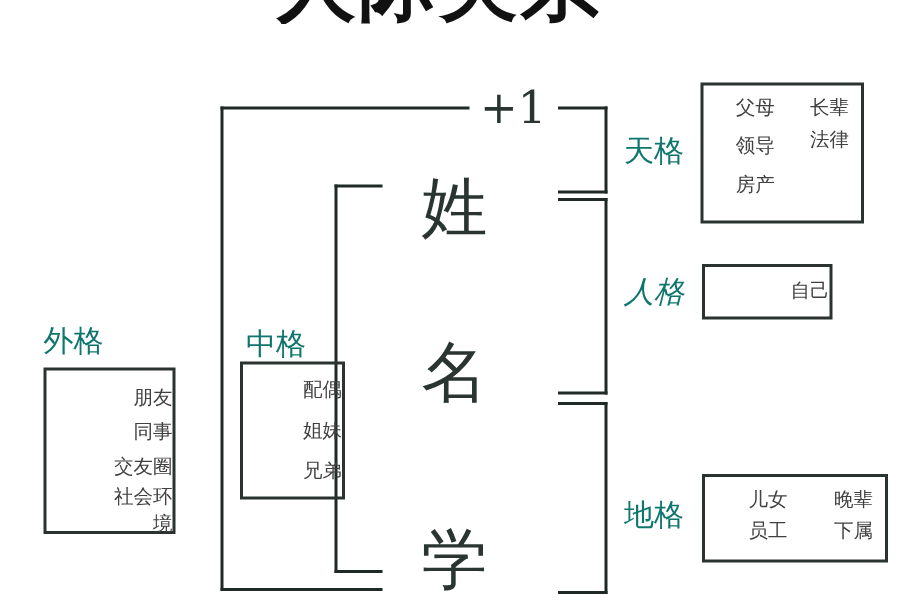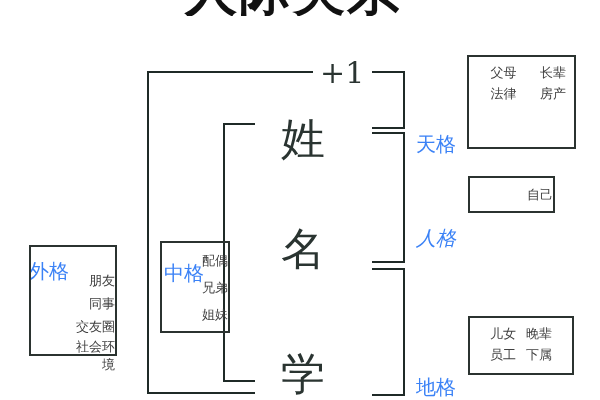--- a/index.html
+++ b/index.html
@@ -5,21 +5,21 @@
   html, body { margin:0; padding:0; }
   body { width:600px; height:400px; overflow:hidden; background:#ffffff; position:relative;
          font-family: "DejaVu Serif", "Liberation Serif", serif; color:#2b2b2b; }
   .line { position:absolute; background:#1f2a27; }
   .title { position:absolute; left:183px; top:-34px; width:220px; height:50px; overflow:hidden;
            font-family: "DejaVu Sans", sans-serif; font-weight:bold; font-size:52px; line-height:50px;
            letter-spacing:2px; color:#111; text-align:center; }
   .title-clip { position:absolute; left:0; top:0; width:600px; height:16px; overflow:hidden; }
   .box { position:absolute; border:2px solid #2b3330; box-sizing:border-box; color:#404040;
          font-size:13px; line-height:21px; text-align:right; }
-  .label { position:absolute; font-size:20px; color:#3b82f6; white-space:nowrap;margin-top:44px; }
+  .label { position:absolute; font-size:20px; color:#0f766e; white-space:nowrap; }
   .big { position:absolute; font-size:44px; color:#2a3431; line-height:48px; }
   .plus { position:absolute; font-size:30px; color:#2a3431; line-height:30px; }
   .grid2 { display:grid; grid-template-columns:1fr 1fr; column-gap:10px; }
 </style>
 </head>
 <body>
 
 <div class="title-clip">
   <div class="title">人际关系</div>
 </div>
@@ -48,46 +48,47 @@
 
 <div class="big" style="left:281px; top:115px;">姓</div>
 <div class="big" style="left:281px; top:225px;">名</div>
 <div class="big" style="left:281px; top:350px;">学</div>
 
 <div class="label" style="left:416px; top:87px;">天格</div>
 <div class="box" style="left:467px; top:55px; width:109px; height:94px; padding:5px 8px;">
   <div class="grid2">
     <span>父母</span>
     <span>长辈</span>
+    <span style="line-height:30px;">领导</span>
     <span>法律</span>
     <span>房产</span>
   </div>
 </div>
 
 <div class="label" style="left:416px; top:181px;font-style:italic;">人格</div>
 <div class="box" style="left:468px; top:176px; width:87px; height:37px; line-height:33px;">
   <span>自己</span>
 </div>
 
 <div class="label" style="left:416px; top:330px;">地格</div>
-<div class="box" style="left:468px; top:316px; width:106px; height:59px; padding:5px 20px;">
+<div class="box" style="left:468px; top:316px; width:124px; height:59px; padding:5px 8px;">
   <div class="grid2">
     <span>儿女</span>
     <span>晚辈</span>
     <span>员工</span>
     <span>下属</span>
   </div>
 </div>
 
 <div class="label" style="left:29px; top:214px;text-align:right;">外格</div>
-<div class="box" style="left:29px; top:245px; width:88px; height:111px; padding-top:22px; line-height:23px;">
+<div class="box" style="left:29px; top:245px; width:88px; height:111px; padding-top:7px; line-height:23px;">
   <div>朋友</div>
   <div>同事</div>
   <div>交友圈</div>
   <div style="line-height:18px;margin-left:43px;">社会环境</div>
 </div>
 
 <div class="label" style="left:164px; top:216px;">中格</div>
 <div class="box" style="left:160px; top:241px; width:70px; height:92px; padding-top:4px; line-height:27px;">
   <div>配偶</div>
+  <div>姐妹</div>
   <div>兄弟</div>
-  <div>姐妹</div>
 </div>
 
 </body></html>

